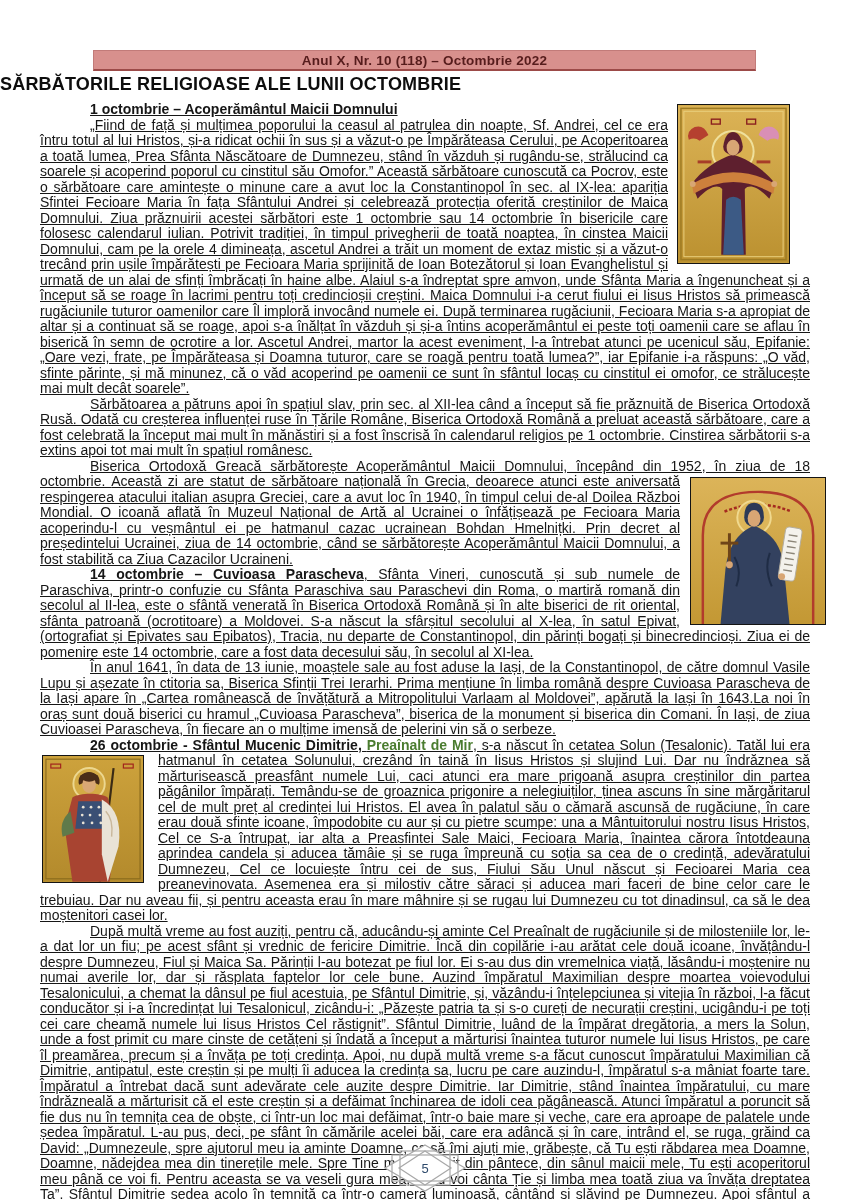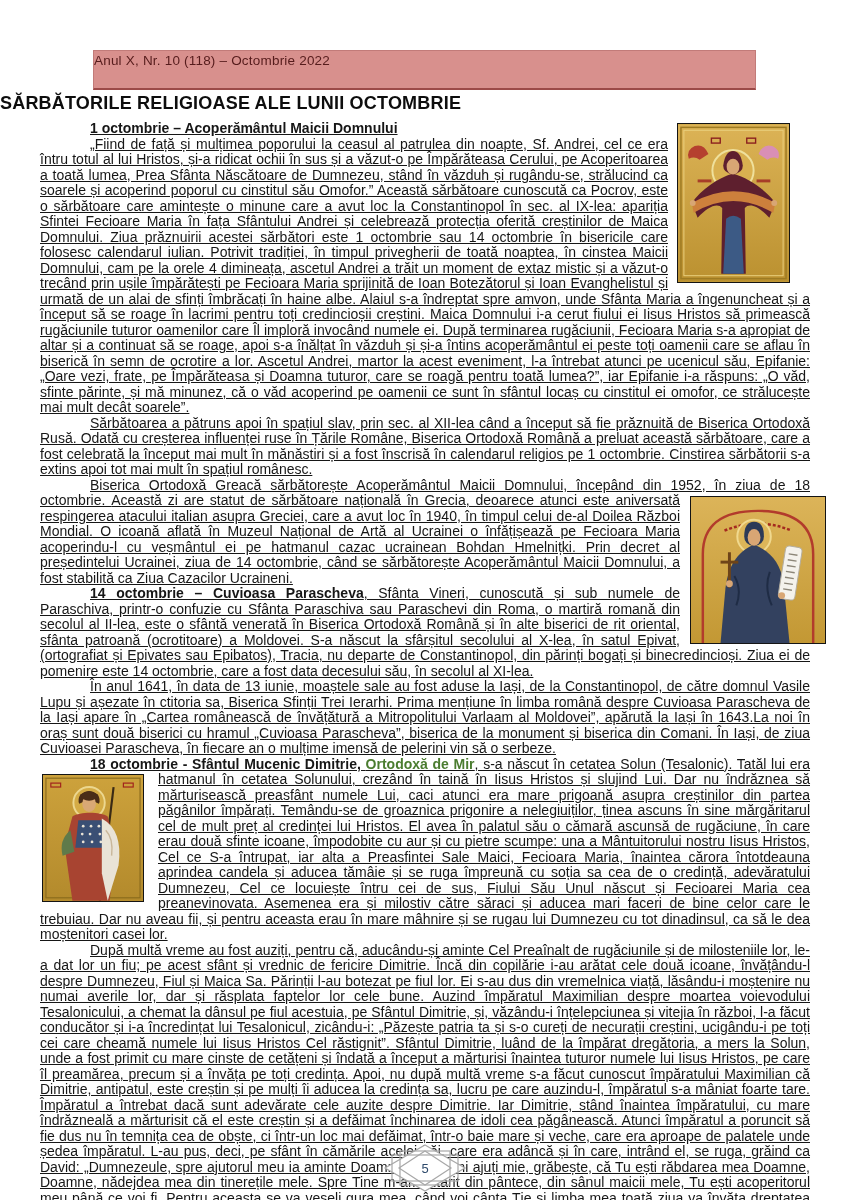--- a/index.html
+++ b/index.html
@@ -7,26 +7,26 @@
   body {
     background:#ffffff;
     font-family:"Liberation Sans","DejaVu Sans",sans-serif;
     color:#161616;
     position:relative;
     overflow:hidden;
   }
   .page { position:absolute; inset:0; }
   .issue-bar {
     margin:50px 93px 0 93px;
-    height:40px;
+    height:21px;
     background:#d8908d;
     border:1px solid #c27b79;
     border-bottom:2px solid #9c4a48;
-    text-align:left;
-    font-weight:normal;
+    text-align:center;
+    font-weight:bold;
     font-size:13.5px;
     line-height:19px;
     color:#561c1c;
     letter-spacing:.2px;
   }
   .doc-title {
     font-weight:bold;
     font-size:18px;
     color:#0d0d0d;
     margin-top:3px;
@@ -138,21 +138,21 @@
             </g>
           </g>
           <circle cx="92" cy="100" r="3.5" fill="#d8a674"></circle>
         </svg>
       </span><span>Această zi are statut de sărbătoare națională în Grecia, deoarece atunci este aniversată respingerea atacului italian asupra Greciei, care a avut loc în 1940, în timpul celui de-al Doilea Război Mondial. O icoană aflată în Muzeul Național de Artă al Ucrainei o înfățișează pe Fecioara Maria acoperindu-l cu veșmântul ei pe hatmanul cazac ucrainean Bohdan Hmelnițki. Prin decret al președintelui Ucrainei, ziua de 14 octombrie, când se sărbătorește Acoperământul Maicii Domnului, a fost stabilită ca Ziua Cazacilor Ucraineni.</span></p>
 
     <p class="para"><b>14 octombrie – Cuvioasa Parascheva</b><span>, Sfânta Vineri, cunoscută și sub numele de Paraschiva, printr-o confuzie cu Sfânta Paraschiva sau Paraschevi din Roma, o martiră romană din secolul al II-lea, este o sfântă venerată în Biserica Ortodoxă Română și în alte biserici de rit oriental, sfânta patroană (ocrotitoare) a Moldovei. S-a născut la sfârșitul secolului al X-lea, în satul Epivat, (ortografiat și Epivates sau Epibatos), Tracia, nu departe de Constantinopol, din părinți bogați și binecredincioși. Ziua ei de pomenire este 14 octombrie, care a fost data decesului său, în secolul al XI-lea.</span></p>
 
     <p class="para"><span>În anul 1641, în data de 13 iunie, moaștele sale au fost aduse la Iași, de la Constantinopol, de către domnul Vasile Lupu și așezate în ctitoria sa, Biserica Sfinții Trei Ierarhi. Prima mențiune în limba română despre Cuvioasa Parascheva de la Iași apare în „Cartea românească de învățătură a Mitropolitului Varlaam al Moldovei”, apărută la Iași în 1643.La noi în oraș sunt două biserici cu hramul „Cuvioasa Parascheva”, biserica de la monument și biserica din Comani. În Iași, de ziua Cuvioasei Parascheva, în fiecare an o mulțime imensă de pelerini vin să o serbeze.</span></p>
 
-    <p class="para"><b>18 octombrie - Sfântul Mucenic Dimitrie, </b><b class="green">Ortodoxă de Mir</b><span>, s-a născut în cetatea Solun (Tesalonic). Tatăl lui era hatmanul </span><span class="icon-wrap float-l3">
+    <p class="para"><b>26 octombrie - Sfântul Mucenic Dimitrie, </b><b class="green">Preaînalt de Mir</b><span>, s-a născut în cetatea Solun (Tesalonic). Tatăl lui era hatmanul </span><span class="icon-wrap float-l3">
         <svg viewBox="0 0 102 128" width="100" height="126">
           <defs>
             <linearGradient id="g3" x1="0" y1="0" x2="0" y2="1">
               <stop offset="0" stop-color="#cda23c"></stop>
                 <stop offset="1" stop-color="#b38a2c"></stop>
             </linearGradient>
           </defs>
           <rect width="102" height="128" fill="url(#g3)"></rect>
           <rect x="3" y="3" width="96" height="122" fill="none" stroke="#8a6b1d" stroke-width="1.2"></rect>
           <circle cx="47" cy="28" r="16" fill="#d4ab45" stroke="#ecd78f" stroke-width="2"></circle>

